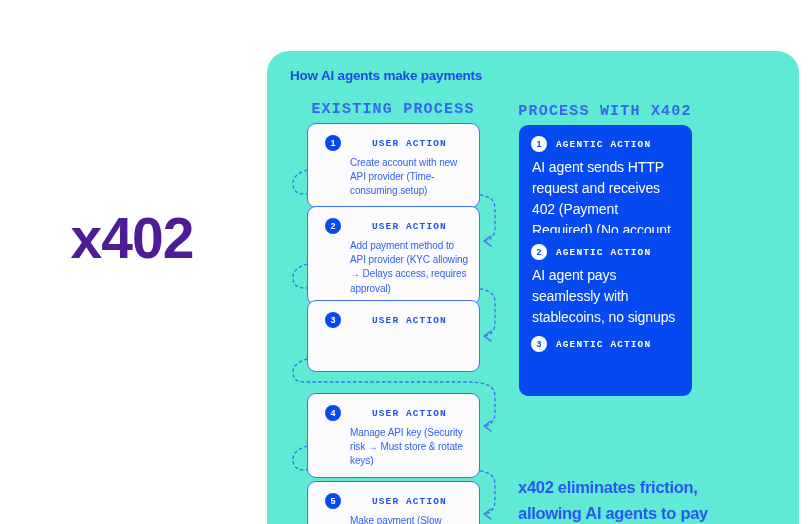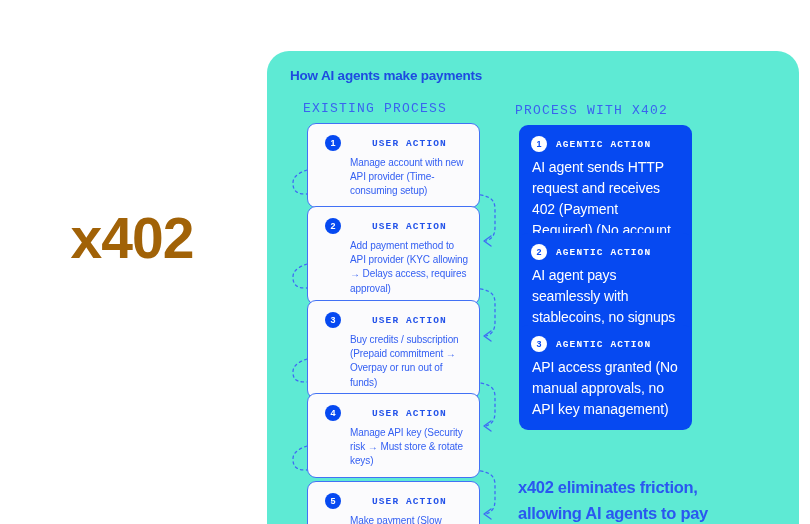--- a/index.html
+++ b/index.html
@@ -13,21 +13,21 @@
     overflow: hidden;
   }
   .logo {
     position: absolute;
     left: 52px;
     top: 205px;
     width: 160px;
     font-size: 57px;
     font-weight: 700;
     letter-spacing: -1px;
-    color: #a16207;
+    color: #4c1d95;
     text-align: center;
   }
   .panel {
     position: absolute;
     left: 267px;
     top: 7px;
     width: 532px;
     height: 507px;
     background: #5eead4;
     border-radius: 22px;
@@ -38,24 +38,24 @@
     left: 23px;
     top: 17px;
     font-size: 13.5px;
     font-weight: 700;
     color: #1e4be0;
     letter-spacing: -0.2px;
   }
   .col-header {
     position: absolute;
     width: 180px;
-    text-align: left;
+    text-align: center;
     font-family: "Liberation Mono", monospace;
-    font-size: 13px;
-    font-weight: 400;
+    font-size: 15px;
+    font-weight: 700;
     letter-spacing: 1.2px;
     color: #3a63ef;
     white-space: nowrap;
   }
   .col-header.left  { left: 36px;  top: 50px; }
   .col-header.right { left: 248px; top: 52px; }
 
   .step {
     position: absolute;
     width: 173px;
@@ -165,37 +165,36 @@
         <line x1="338" y1="253" x2="338" y2="268"></line>
         <polyline points="333,263 338,270 343,263"></polyline>
       </g>
     </svg>
 
     <div class="step outline b1">
       <div class="step-head">
         <span class="badge">1</span>
         <span class="step-label">USER ACTION</span>
       </div>
-      <div class="step-body">Manage account with new API provider (Time-consuming setup)</div>
+      <div class="step-body">Create account with new API provider (Time-consuming setup)</div>
     </div>
 
     <div class="step outline b2">
       <div class="step-head">
         <span class="badge">2</span>
         <span class="step-label">USER ACTION</span>
       </div>
       <div class="step-body">Add payment method to API provider (KYC allowing → Delays access, requires approval)</div>
     </div>
 
     <div class="step outline b3">
       <div class="step-head">
         <span class="badge">3</span>
         <span class="step-label">USER ACTION</span>
       </div>
-      <div class="step-body">Buy credits / subscription (Prepaid commitment → Overpay or run out of funds)</div>
     </div>
 
     <div class="step outline b4">
       <div class="step-head">
         <span class="badge">4</span>
         <span class="step-label">USER ACTION</span>
       </div>
       <div class="step-body">Manage API key (Security risk → Must store &amp; rotate keys)</div>
     </div>
 
@@ -221,19 +220,18 @@
         <span class="step-label">AGENTIC ACTION</span>
       </div>
       <div class="step-body">AI agent pays seamlessly with stablecoins, no signups or approvals required</div>
     </div>
 
     <div class="step solid B3">
       <div class="step-head">
         <span class="badge">3</span>
         <span class="step-label">AGENTIC ACTION</span>
       </div>
-      <div class="step-body">API access granted (No manual approvals, no API key management)</div>
     </div>
 
     <div class="callout">x402 eliminates friction, allowing AI agents to pay per use with zero manual steps.</div>
 
   </div>
 </div>
 
 </body></html>

